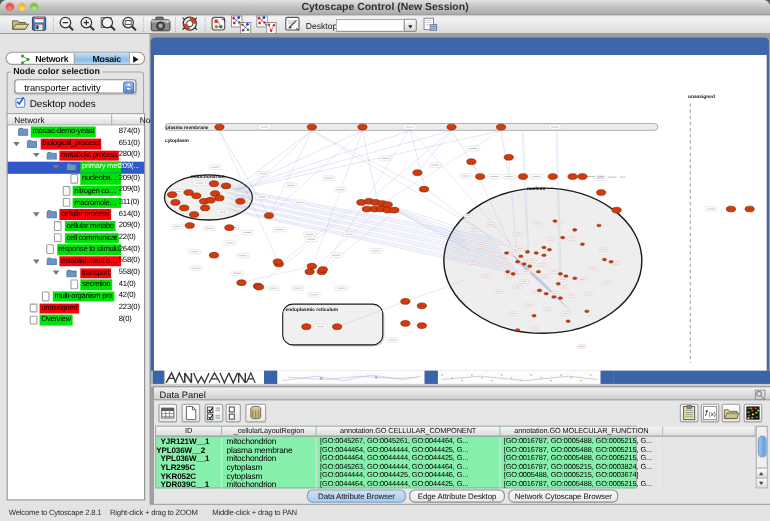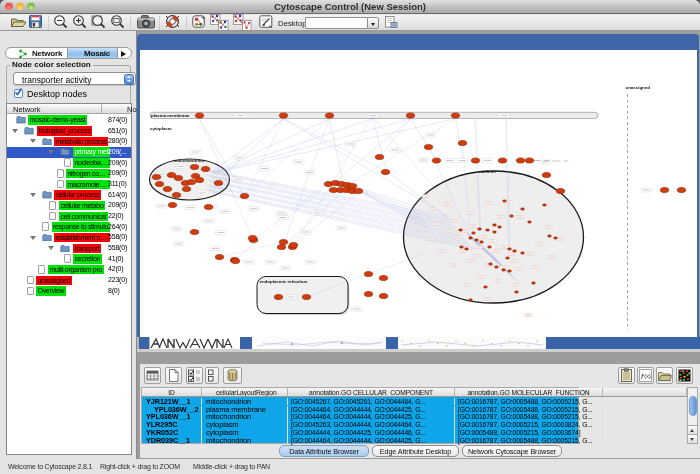--- a/index.html
+++ b/index.html
@@ -22,21 +22,21 @@
 #cphead{left:0;top:0;width:136px;height:14px;background:linear-gradient(#fafafa,#d8d8d8);border-bottom:1px solid #aaa;}
 #cphead span{position:absolute;left:5px;top:2px;font-size:9px;color:#111;}
 
 #cptabs{left:5px;top:16px;width:127px;height:12px;background:#fff;border:1px solid #9a9a9a;border-radius:6px;}
 #tab-mosaic{position:absolute;left:61px;top:0px;width:51px;height:10px;background:linear-gradient(#cce2f7,#8cbdea 60%,#a8d0f2);border-left:1px solid #9a9a9a;border-right:1px solid #9a9a9a;}
 #cptabs .lbl{position:absolute;top:1px;font-size:8px;font-weight:bold;color:#111;letter-spacing:-0.2px;}
 #tab-arrow{position:absolute;right:5px;top:3px;width:0;height:0;border-top:3px solid transparent;border-bottom:3px solid transparent;border-left:5px solid #111;}
 
 #grpbox{left:6px;top:34px;width:125px;height:42px;border:1px solid #a8a8a8;border-radius:3px;}
 #grplbl{left:10px;top:29px;font-size:8px;font-weight:bold;color:#111;background:#e4e4e4;padding:0 2px;}
-#combo{left:13px;top:41px;width:123px;height:13px;background:#fff;border:1px solid #909090;border-radius:3px;box-shadow:0 1px 1px rgba(0,0,0,.15);}
+#combo{left:13px;top:41px;width:111px;height:13px;background:#fff;border:1px solid #909090;border-radius:3px;box-shadow:0 1px 1px rgba(0,0,0,.15);}
 #combo span{position:absolute;left:8px;top:1.5px;font-size:8.5px;color:#000;}
 #combostep{position:absolute;right:1px;top:0.5px;width:10px;height:11px;background:linear-gradient(#9cc2f0,#4a82d4);border-radius:2.5px;border:0.5px solid #3a6cb4;}
 #combostep:before{content:"";position:absolute;left:2.2px;top:1.2px;border-left:2.3px solid transparent;border-right:2.3px solid transparent;border-bottom:2.8px solid #fff;}
 #combostep:after{content:"";position:absolute;left:2.2px;bottom:1.2px;border-left:2.3px solid transparent;border-right:2.3px solid transparent;border-top:2.8px solid #fff;}
 #chk{left:14px;top:58px;width:9px;height:9px;background:#fff;border:1.5px solid #5a8ed6;border-radius:2px;}
 #chklbl{left:27px;top:58px;font-size:9px;color:#000;}
 
 #treewrap{left:6px;top:72px;width:126px;height:352px;background:#fff;border:1px solid #8a8a8a;}
 #treehead{position:absolute;left:0;top:0;width:124px;height:10px;background:linear-gradient(#fcfcfc,#dcdcdc);border-bottom:1px solid #aaa;font-size:7.5px;color:#111;}
 #treehead .c1{position:absolute;left:6px;top:0.5px;}
@@ -66,21 +66,21 @@
 #ititle .tl{top:3.5px;width:7px;height:7px;border-radius:50%;}
 #ititle span{position:absolute;left:0;top:2.5px;width:100%;text-align:center;font-size:7.5px;font-weight:bold;color:#222;}
 #icanvas{position:absolute;left:2.5px;top:16px;width:557px;height:297px;background:#fff;}
 
 #dpanel{left:2px;top:320px;width:561px;height:108px;}
 #dphead{position:absolute;left:0;top:0;width:562px;height:13px;background:linear-gradient(#f2f2f2,#cfcfcf);border:1px solid #9a9a9a;border-bottom:1px solid #aaa;}
 #dphead span{position:absolute;left:5px;top:1.5px;font-size:8.5px;color:#111;}
 #dpbody{position:absolute;left:0;top:13px;width:562px;height:95px;background:#e6e6e6;border:1px solid #9a9a9a;border-top:none;}
 .dbtn{position:absolute;top:3px;width:17px;height:17px;background:linear-gradient(#fcfcfc,#e8e8e8);border:1px solid #9f9f9f;border-radius:2px;}
 
-#dtable{position:absolute;left:1px;top:23px;width:438px;height:57px;background:#0ea5e9;border:1px solid #aaa;font-size:6.7px;letter-spacing:-0.1px;}
+#dtable{position:absolute;left:1px;top:23px;width:438px;height:57px;background:#86efac;border:1px solid #aaa;font-size:6.7px;letter-spacing:-0.1px;}
 .th{position:absolute;top:0;height:9px;background:linear-gradient(#f6f6f6,#dcdcdc);border-right:1px solid #b5b5b5;border-bottom:1px solid #9a9a9a;text-align:center;color:#111;line-height:9px;overflow:hidden;}
 .td{position:absolute;height:7.9px;border-right:1px solid #e0e0e0;color:#000;line-height:8px;white-space:nowrap;overflow:hidden;}
 .td.b{font-weight:bold;font-size:7.3px;}
 .td.m{font-size:7.6px;letter-spacing:-0.2px;}
 #vsb{position:absolute;left:547px;top:23px;width:11px;height:57px;background:#f0f0f0;border:1px solid #aaa;}
 #vsb .thumb{position:absolute;left:1px;top:8px;width:8px;height:20px;background:linear-gradient(90deg,#9ec3ee,#5b96dd);border:1px solid #7a9cc8;border-radius:4px;}
 
 .btab{position:absolute;top:81px;height:12px;border:1px solid #8f8f8f;border-radius:5px;background:linear-gradient(#fdfdfd,#e8e8e8);font-size:7.2px;letter-spacing:-0.1px;color:#111;text-align:center;line-height:11px;}
 </style>
 </head>
@@ -762,20 +762,28 @@
             <circle cx="373" cy="5.0" r="0.8" fill="#cfc06a"></circle>
             <circle cx="382" cy="7.5" r="0.8" fill="#cfc06a"></circle>
             <circle cx="391" cy="10.0" r="0.8" fill="#cfc06a"></circle>
             <circle cx="400" cy="5.0" r="0.8" fill="#cfc06a"></circle>
             <path d="M264 9 L300 6 L340 10 L380 6 L406 9" stroke="#9aa4d6" stroke-width="0.5" fill="none"></path>
           </g>
         </svg>
       </div>
 
     <div class="abs" id="dpanel">
+      <div id="dphead">
+          <span>Data Panel</span>
+        <svg style="position:absolute;right:4px;top:1.5px" width="10" height="10" viewBox="0 0 10 10">
+            <rect x="0.5" y="0.5" width="9" height="9" fill="none" stroke="#888"></rect>
+            <circle cx="4" cy="4" r="2.2" fill="none" stroke="#888"></circle>
+            <line x1="5.8" y1="5.8" x2="8.6" y2="8.6" stroke="#888"></line>
+          </svg>
+      </div>
       <div id="dpbody">
         <div id="dtoolbar"> 
             <div class="dbtn" style="left:4px;">
               <svg width="15" height="15" viewBox="0 0 15 15" style="position:absolute;left:0px;top:0px">
                 <rect x="2" y="3" width="11" height="9" fill="#fff" stroke="#555" stroke-width="0.8"></rect>
                 <rect x="2" y="3" width="11" height="2.6" fill="#555"></rect>
                 <line x1="2" y1="8" x2="13" y2="8" stroke="#777" stroke-width="0.7"></line>
                 <line x1="2" y1="10.5" x2="13" y2="10.5" stroke="#777" stroke-width="0.7"></line>
                 <line x1="5.6" y1="3" x2="5.6" y2="12" stroke="#777" stroke-width="0.7"></line>
                 <line x1="9.2" y1="3" x2="9.2" y2="12" stroke="#777" stroke-width="0.7"></line>
@@ -856,21 +864,21 @@
         <div id="dtable">
             <div class="th" style="left:0px;width:60px;">ID</div>
             <div class="th" style="left:60px;width:86px;">_cellularLayoutRegion</div>
             <div class="th" style="left:146px;width:167px;">annotation.GO CELLULAR_COMPONENT</div>
             <div class="th" style="left:313px;width:148px;">annotation.GO MOLECULAR_FUNCTION</div>
             <div class="th" style="left:461px;width:84px;"></div>
             <div class="td b" style="left:0;width:60px;top:9.6px;padding-left:4px;">YJR121W__1</div>
             <div class="td m" style="left:60px;width:86px;top:9.6px;padding-left:4px;">mitochondrion</div>
             <div class="td" style="left:146px;width:167px;top:9.6px;padding-left:3px;">[GO:0045267, GO:0045261, GO:0044464, G...</div>
             <div class="td" style="left:313px;width:148px;top:9.6px;padding-left:3px;">[GO:0016787, GO:0005488, GO:0005215, G...</div>
-            <div class="td b" style="left:0;width:60px;top:17.5px;padding-left:12px;">YPL036W__2</div>
+            <div class="td b" style="left:0;width:60px;top:17.5px;padding-left:0;">YPL036W__2</div>
             <div class="td m" style="left:60px;width:86px;top:17.5px;padding-left:4px;">plasma membrane</div>
             <div class="td" style="left:146px;width:167px;top:17.5px;padding-left:3px;">[GO:0044464, GO:0044444, GO:0044425, G...</div>
             <div class="td" style="left:313px;width:148px;top:17.5px;padding-left:3px;">[GO:0016787, GO:0005488, GO:0005215, G...</div>
             <div class="td b" style="left:0;width:60px;top:25.4px;padding-left:4px;">YPL036W__1</div>
             <div class="td m" style="left:60px;width:86px;top:25.4px;padding-left:4px;">mitochondrion</div>
             <div class="td" style="left:146px;width:167px;top:25.4px;padding-left:3px;">[GO:0044464, GO:0044444, GO:0044425, G...</div>
             <div class="td" style="left:313px;width:148px;top:25.4px;padding-left:3px;">[GO:0016787, GO:0005488, GO:0005215, G...</div>
             <div class="td b" style="left:0;width:60px;top:33.3px;padding-left:4px;">YLR295C</div>
             <div class="td m" style="left:60px;width:86px;top:33.3px;padding-left:4px;">cytoplasm</div>
             <div class="td" style="left:146px;width:167px;top:33.3px;padding-left:3px;">[GO:0045263, GO:0044444, GO:0044464, G...</div>

